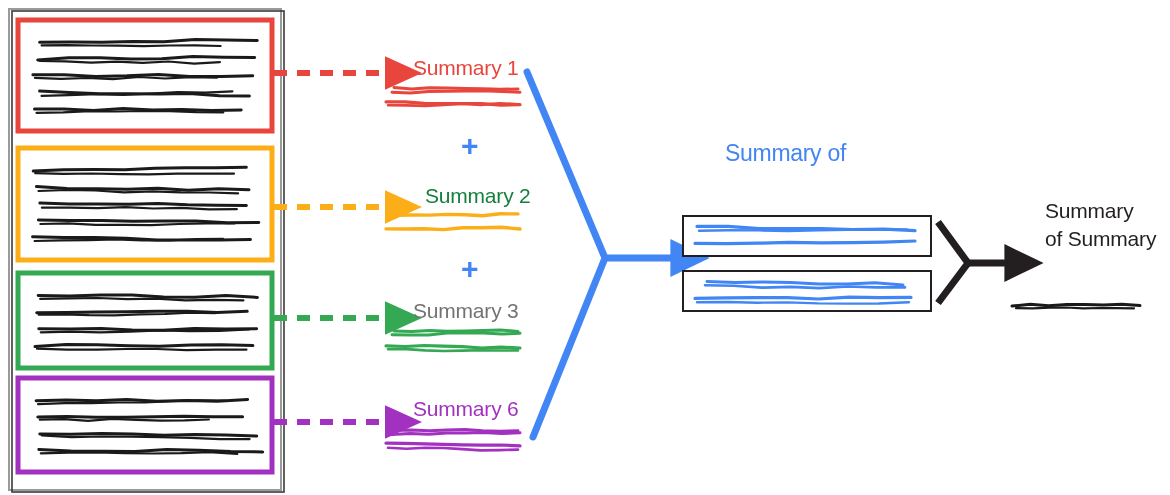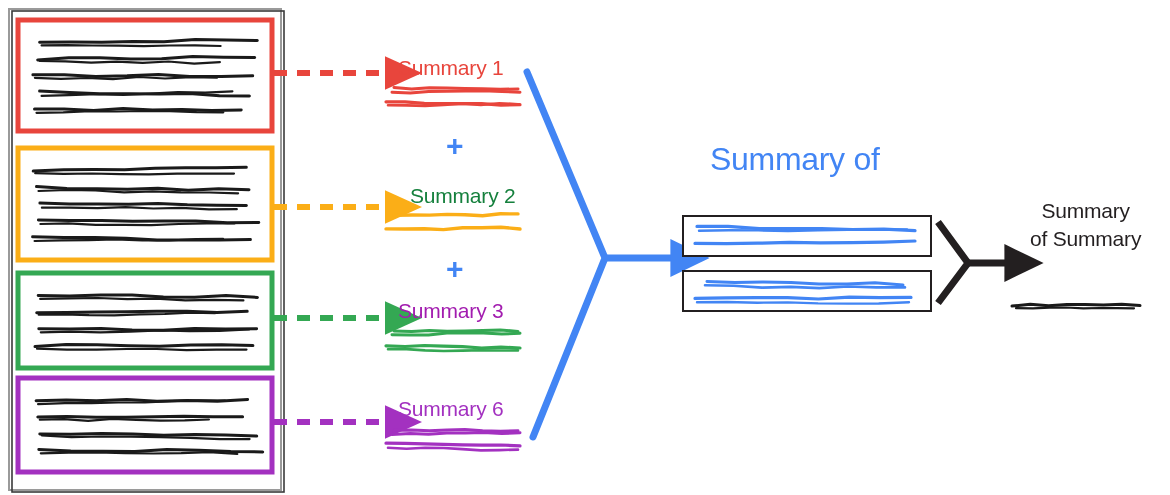--- a/index.html
+++ b/index.html
@@ -22,39 +22,39 @@
     left: 0;
     top: 0;
     width: 1170px;
     height: 495px;
   }
   .lbl {
     position: absolute;
     white-space: nowrap;
     font-family: "Liberation Sans", sans-serif;
     line-height: 1.0;
+    margin-left: 15px;
   }
   .summary-label {
     font-size: 21px;
     font-weight: 400;
     letter-spacing: -0.2px;
   }
   .sos-label {
-    font-size: 32px;
+    font-size: 23px;
     font-weight: 400;
     color: #4285F4;
     text-align: center;
     line-height: 1.28;
     letter-spacing: -0.3px;
   }
   .final-label {
     font-size: 21px;
     font-weight: 400;
     color: #231f20;
-    text-align: center;
     line-height: 1.33;
     letter-spacing: -0.2px;
   }
 </style>
 </head>
 <body>
 
 <div id="stage">
 
   <svg id="canvas" viewBox="0 0 1170 495">
@@ -195,21 +195,21 @@
 
     <g id="final-underline">
         <path d="M1012.0,306.1L1030.3,304.3L1048.6,305.7L1066.9,304.4L1085.1,304.4L1103.4,304.9L1121.7,304.2L1140.0,305.6" fill="none" stroke="#1a1a1a" stroke-width="3" stroke-linecap="round"></path>
         <path d="M1016.0,308.2L1032.9,308.3L1049.7,307.6L1066.6,307.5L1083.4,308.3L1100.3,308.0L1117.1,308.2L1134.0,308.3" fill="none" stroke="#1a1a1a" stroke-width="2.2" stroke-linecap="round"></path>
       </g>
   </svg>
 
   <div id="summary-labels">
       <div class="lbl summary-label" style="left: 398px; top: 57px; color: rgb(232, 69, 60);">Summary 1</div>
       <div class="lbl summary-label" style="left: 410px; top: 185px; color: #15803d;">Summary 2</div>
-      <div class="lbl summary-label" style="left: 398px; top: 300px; color: #a21caf;">Summary 3</div>
+      <div class="lbl summary-label" style="left: 398px; top: 300px; color: #737373;">Summary 3</div>
       <div class="lbl summary-label" style="left: 398px; top: 398px; color: rgb(163, 49, 192);">Summary 6</div>
     </div>
 
   <div class="lbl" id="plus-1" style="left: 446px; top: 131px; color: rgb(66, 133, 244); font-size: 30px; font-weight: 600;">+</div>
   <div class="lbl" id="plus-2" style="left: 446px; top: 254px; color: rgb(66, 133, 244); font-size: 30px; font-weight: 600;">+</div>
 
   <div class="lbl sos-label" id="sos-label" style="left: 710px; top: 139px;">
     <div>Summary of</div>
   </div>
 

